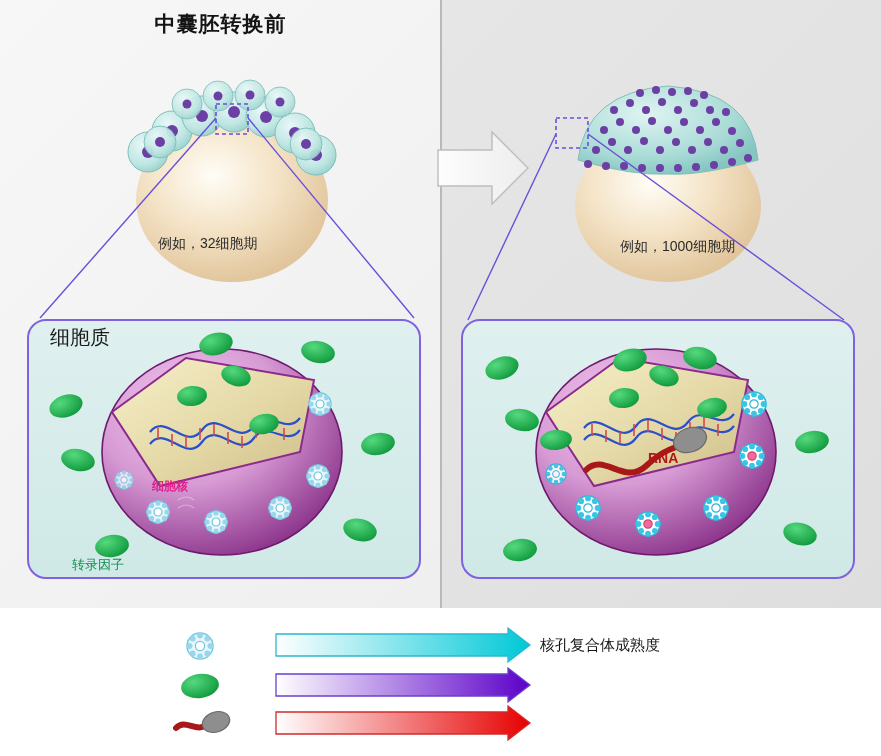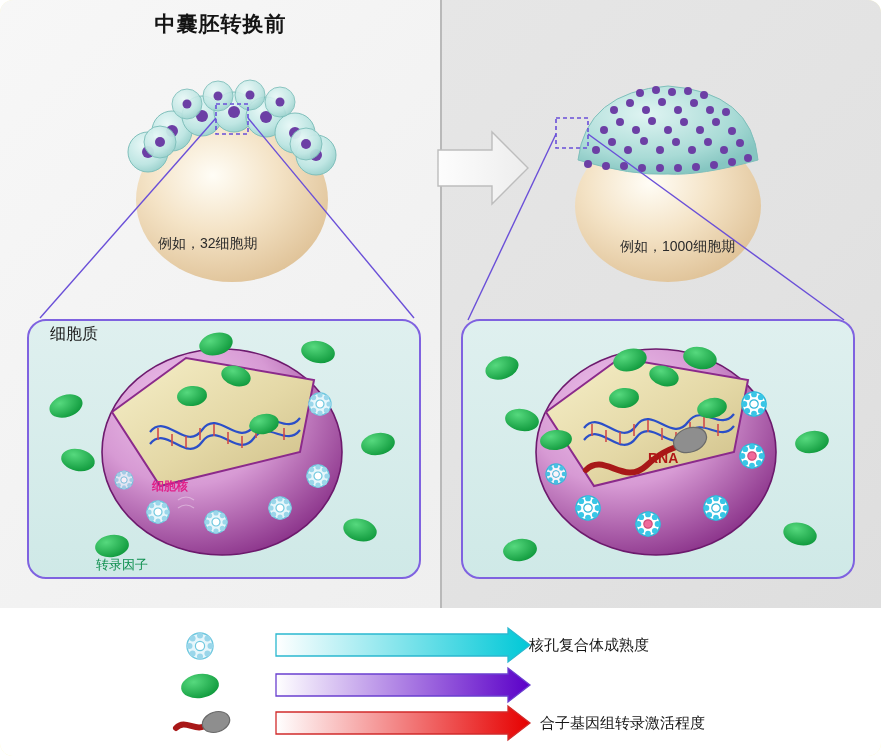--- a/index.html
+++ b/index.html
@@ -9,21 +9,20 @@
   }
   body {
     font-family: "Liberation Sans", sans-serif;
   }
   #stage {
     position: relative;
     width: 881px;
     height: 756px;
     overflow: hidden;
     background: #fef9c3;
-    border-radius: 13px;
   }
   .panel-bg-left {
     position: absolute;
     left: 0; top: 0;
     width: 441px; height: 608px;
     background: linear-gradient(135deg, #f7f7f7 0%, #f2f2f2 60%, #efefef 100%);
   }
   .panel-bg-right {
     position: absolute;
     left: 441px; top: 0;
@@ -56,21 +55,21 @@
   .title.right { left: 441px; }
 
   .embryo-label {
     position: absolute;
     font-size: 14px;
     color: #2b2b2b;
     white-space: nowrap;
   }
   .cytoplasm-label {
     position: absolute;
-    font-size: 16px;
+    font-size: 20px;
     color: #1b1b1b;
     white-space: nowrap;
     font-family: Liberation Mono, monospace;
   }
   .nucleus-label {
     position: absolute;
     font-size: 12px;
     font-weight: bold;
     color: #e0218a;
     white-space: nowrap;
@@ -580,20 +579,19 @@
     </g>
   </svg>
 
   <div class="embryo-label" style="left:158px; top:235px;text-align:center;">例如，32细胞期</div>
   <div class="embryo-label" style="left:620px; top:238px;">例如，1000细胞期</div>
 
   <div class="cytoplasm-label" style="left:50px; top:324px;">细胞质</div>
 
   <div class="nucleus-label" style="left:152px; top:478px;">细胞核</div>
 
-  <div class="tf-label" style="left:72px; top:556px;margin-left:24px;">转录因子</div>
+  <div class="tf-label" style="left:72px; top:556px;">转录因子</div>
 
   <div class="rna-label" style="left:600px; top:450px;margin-left:48px;">RNA</div>
 
-  <div class="legend-text" style="left:529px; top:636px;">核孔复合体成熟度</div>
-  <div class="legend-text" style="left:540px; top:714px;">合子基因组转录激活程度</div>
+  <div class="legend-text" style="left:540px; top:636px;">核孔复合体成熟度</div>
 
 </div>
 
 </body></html>

